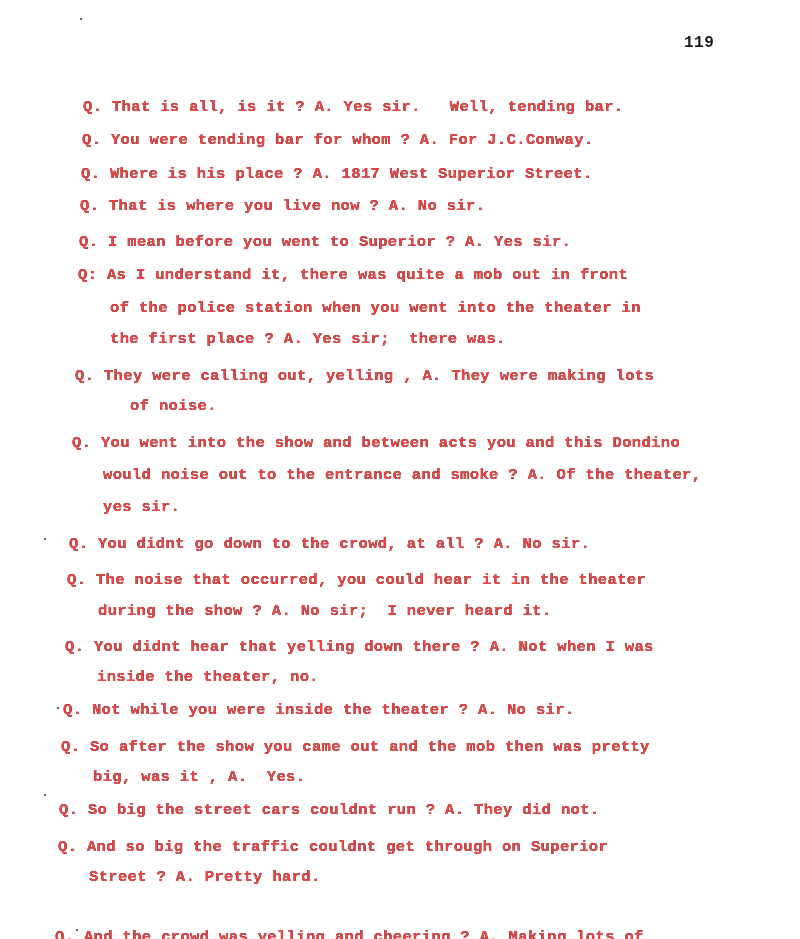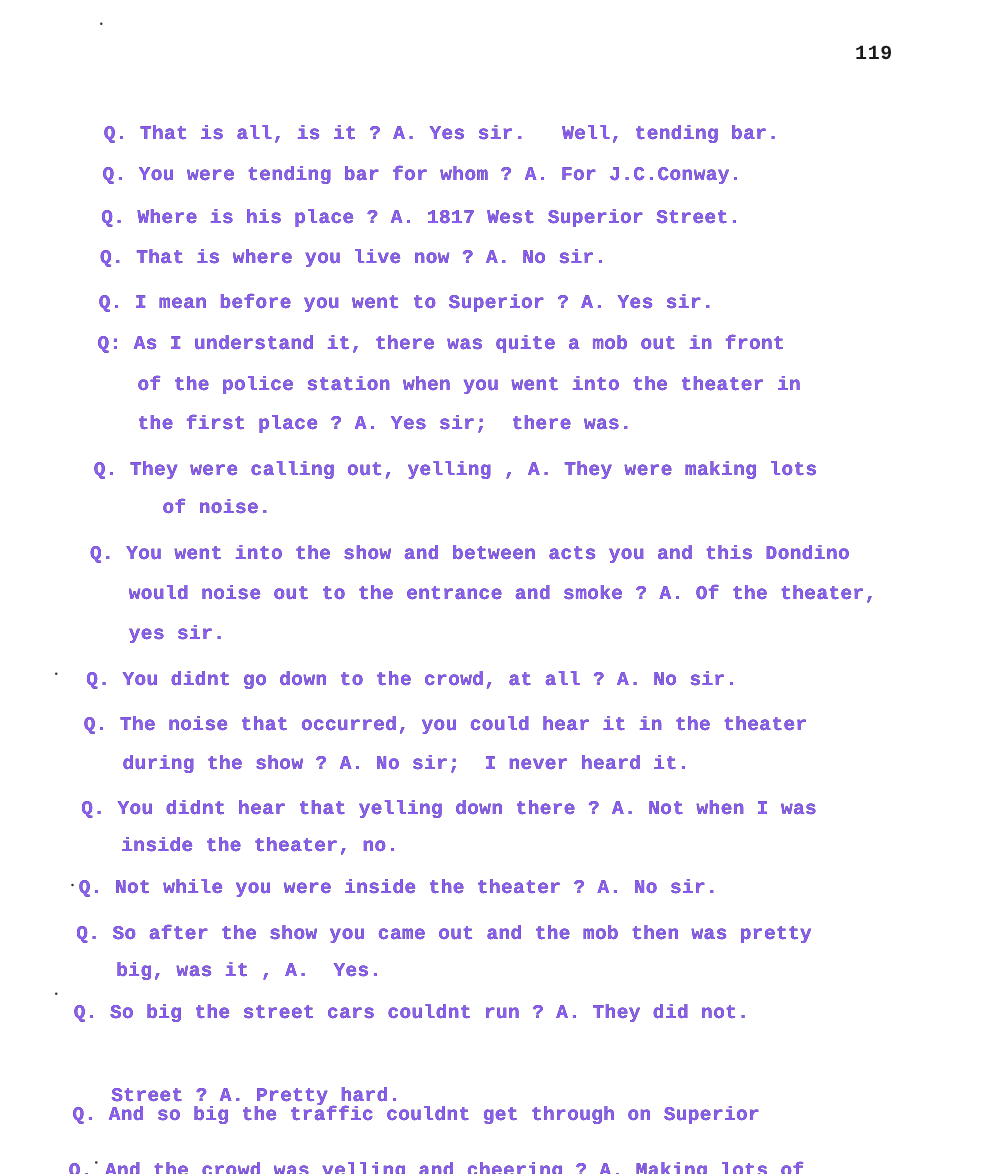--- a/index.html
+++ b/index.html
@@ -21,21 +21,21 @@
       width: 800px; height: 939px;
       background: #ffffff;
     }
     .line {
       position: absolute;
       white-space: pre;
       font-size: 15.5px;
       font-weight: bold;
       letter-spacing: 0.35px;
       line-height: 18px;
-      color: #8b5cf6;
+      color: #ef4444;
       text-shadow: 0 0 0.4px #000;
     }
     .page-number {
       position: absolute;
       left: 684px;
       top: 30px;
       font-size: 16px;
       font-weight: bold;
       letter-spacing: 0.5px;
       white-space: pre;
@@ -70,21 +70,21 @@
     <div class="line" style="left: 103px; top: 494px; text-align: center;">yes sir.</div>
     <div class="line" style="left: 69px; top: 531px;">Q. You didnt go down to the crowd, at all ? A. No sir.</div>
     <div class="line" style="left: 67px; top: 567px;">Q. The noise that occurred, you could hear it in the theater</div>
     <div class="line" style="left: 98px; top: 598px;">during the show ? A. No sir;  I never heard it.</div>
     <div class="line" style="left: 65px; top: 634px;">Q. You didnt hear that yelling down there ? A. Not when I was</div>
     <div class="line" style="left: 97px; top: 664px;">inside the theater, no.</div>
     <div class="line" style="left: 63px; top: 697px;">Q. Not while you were inside the theater ? A. No sir.</div>
     <div class="line" style="left: 61px; top: 734px;">Q. So after the show you came out and the mob then was pretty</div>
     <div class="line" style="left: 93px; top: 764px;">big, was it , A.  Yes.</div>
     <div class="line" style="left: 59px; top: 797px;">Q. So big the street cars couldnt run ? A. They did not.</div>
-    <div class="line" style="left: 58px; top: 834px; margin-top: 45px;">Q. And so big the traffic couldnt get through on Superior</div>
+    <div class="line" style="left: 58px; top: 834px;">Q. And so big the traffic couldnt get through on Superior</div>
     <div class="line" style="left: 89px; top: 864px;">Street ? A. Pretty hard.</div>
     <div class="line" style="left: 55px; top: 900px; margin-top: 24px;">Q. And the crowd was yelling and cheering ? A. Making lots of</div>
   </div>
 
   <div class="speck" style="left:80px;top:14px;"></div>
   <div class="speck" style="left:44px;top:534px;"></div>
   <div class="speck" style="left:57px;top:703px;"></div>
   <div class="speck" style="left:44px;top:790px;"></div>
   <div class="speck" style="left:76px;top:925px;"></div>
 </div>

